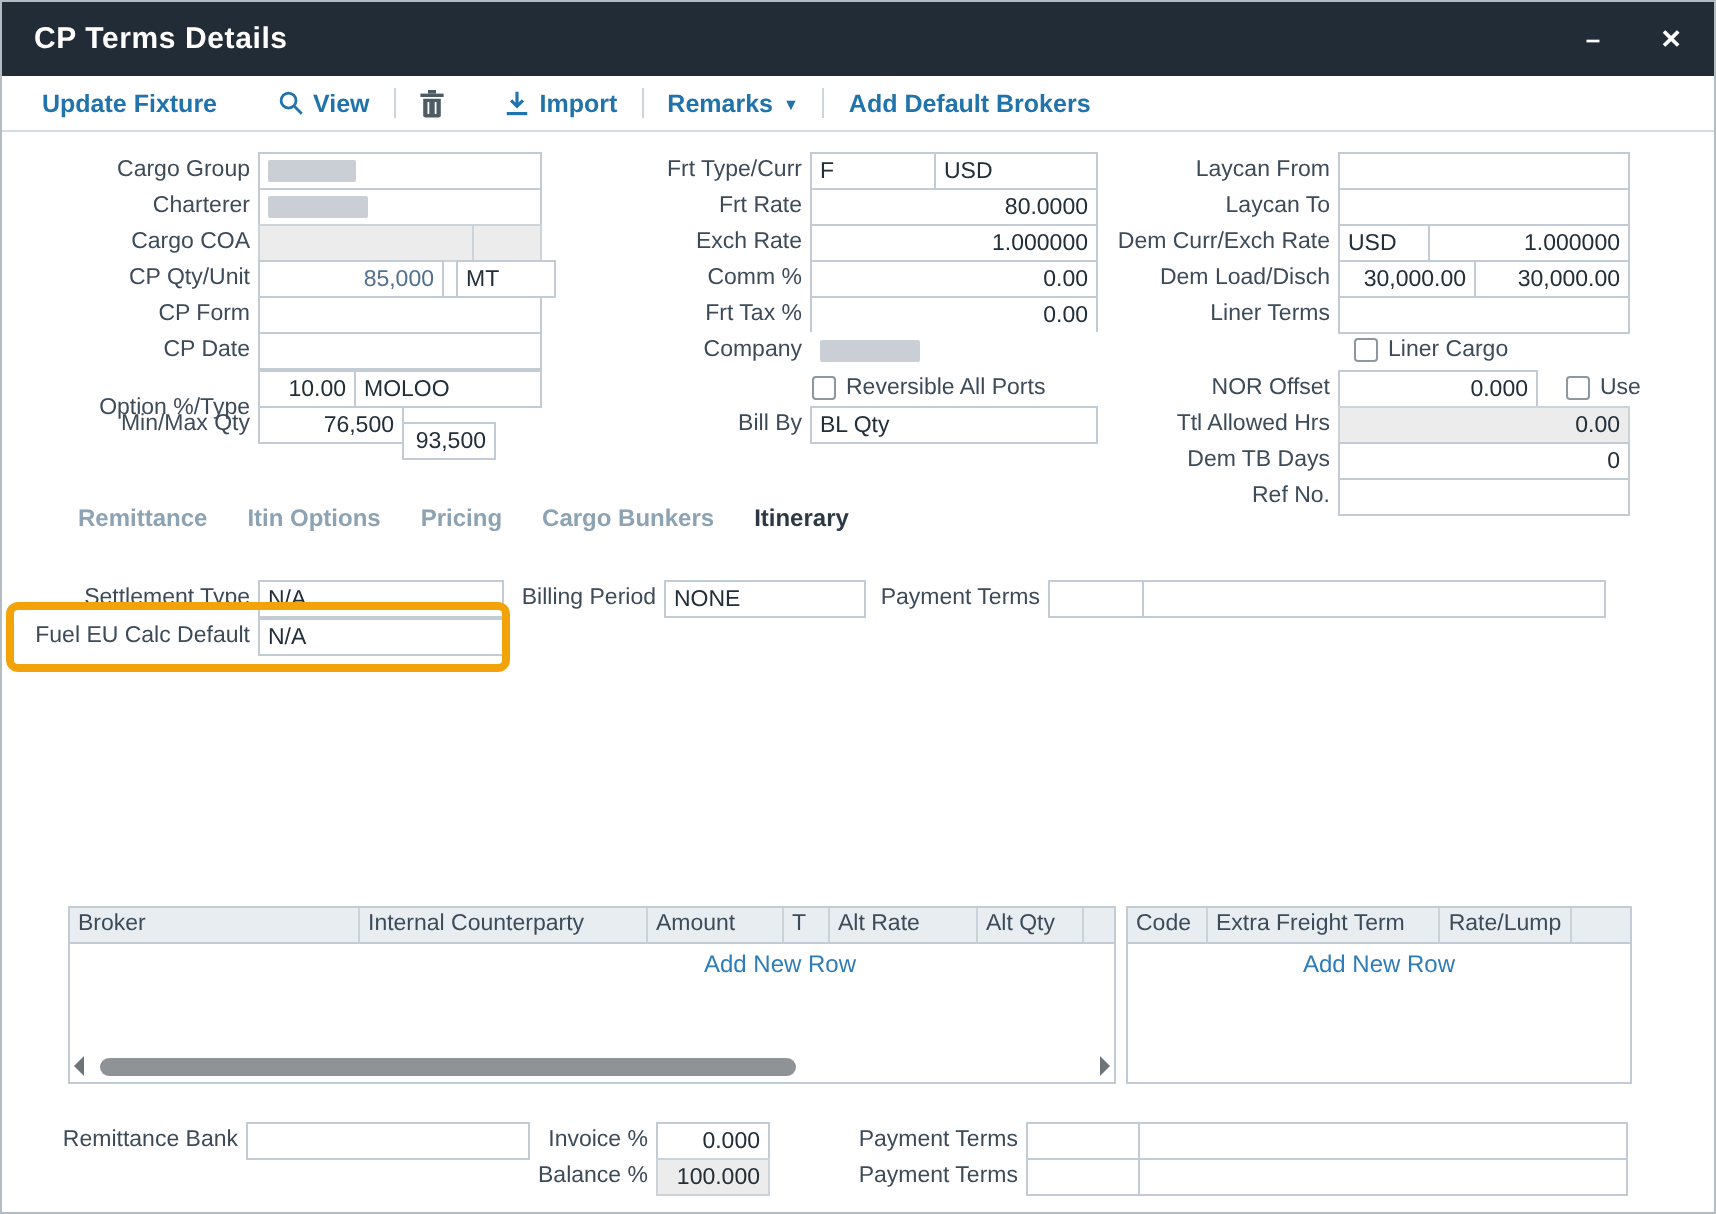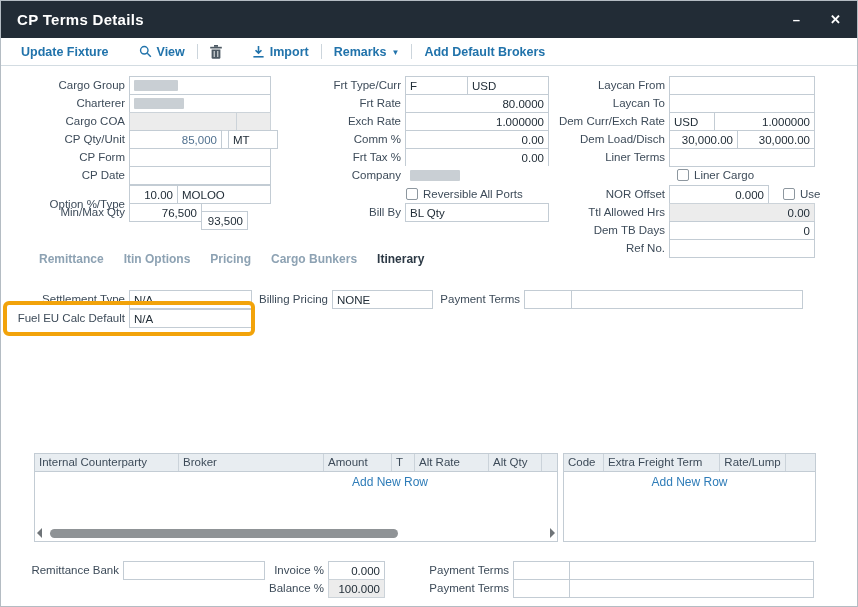--- a/index.html
+++ b/index.html
@@ -171,21 +171,21 @@
       <div class="flabel" style="left: 544px; top: 184px; width: 120px;">NOR Offset</div>
       <div class="cell r" style="left: 668px; top: 184px; width: 100px;">0.000</div>
       <div class="flabel" style="left: 544px; top: 202px; width: 120px;">Ttl Allowed Hrs</div>
       <div class="cell r dis" style="left: 668px; top: 202px; width: 146px;">0.00</div>
       <div class="flabel" style="left: 544px; top: 220px; width: 120px;">Dem TB Days</div>
       <div class="cell r" style="left: 668px; top: 220px; width: 146px;">0</div>
       <div class="flabel" style="left: 544px; top: 238px; width: 120px;">Ref No.</div>
       <div class="cell" style="left: 668px; top: 238px; width: 146px;"></div>
       <div class="flabel" style="left: 4px; top: 289px; width: 120px;">Settlement Type</div>
       <div class="cell" style="left: 128px; top: 289px; width: 123px;">N/A</div>
-      <div class="flabel" style="left: 207px; top: 289px; width: 120px;">Billing Pricing</div>
+      <div class="flabel" style="left: 207px; top: 289px; width: 120px;">Billing Period</div>
       <div class="cell" style="left: 331px; top: 289px; width: 101px;">NONE</div>
       <div class="flabel" style="left: 399px; top: 289px; width: 120px;">Payment Terms</div>
       <div class="cell" style="left: 523px; top: 289px; width: 48px;"></div>
       <div class="cell" style="left: 570px; top: 289px; width: 232px;"></div>
       <div class="flabel" style="left: 4px; top: 308px; width: 120px;">Fuel EU Calc Default</div>
       <div class="cell" style="left: 128px; top: 308px; width: 123px;">N/A</div>
       <div class="flabel" style="left: -2px; top: 560px; width: 120px;">Remittance Bank</div>
       <div class="cell" style="left: 122px; top: 560px; width: 142px;"></div>
       <div class="flabel" style="left: 203px; top: 560px; width: 120px;">Invoice %</div>
       <div class="cell r" style="left: 327px; top: 560px; width: 57px;">0.000</div>
@@ -216,22 +216,22 @@
       <span class="tab">Itin Options</span>
       <span class="tab">Pricing</span>
       <span class="tab">Cargo Bunkers</span>
       <span class="tab active">Itinerary</span>
     </div>
 
   <div class="hl"></div>
 
   <div class="tbl" id="brokers-table" style="left:33px;top:452px;width:524px;height:89px;">
     <div class="thead" id="brokers-head">
+        <div class="th" style="width: 145px;">Broker</div>
         <div class="th" style="width: 144px;">Internal Counterparty</div>
-        <div class="th" style="width: 145px;">Broker</div>
         <div class="th" style="width: 68px;">Amount</div>
         <div class="th" style="width: 23px;">T</div>
         <div class="th" style="width: 74px;">Alt Rate</div>
         <div class="th" style="width: 53px;">Alt Qty</div>
         <div class="th fill"></div>
       </div>
     <div class="addrow" style="left:285px;width:140px;">Add New Row</div>
     <div class="hscroll">
       <span class="arr left"></span>
       <span class="thumb"></span>

